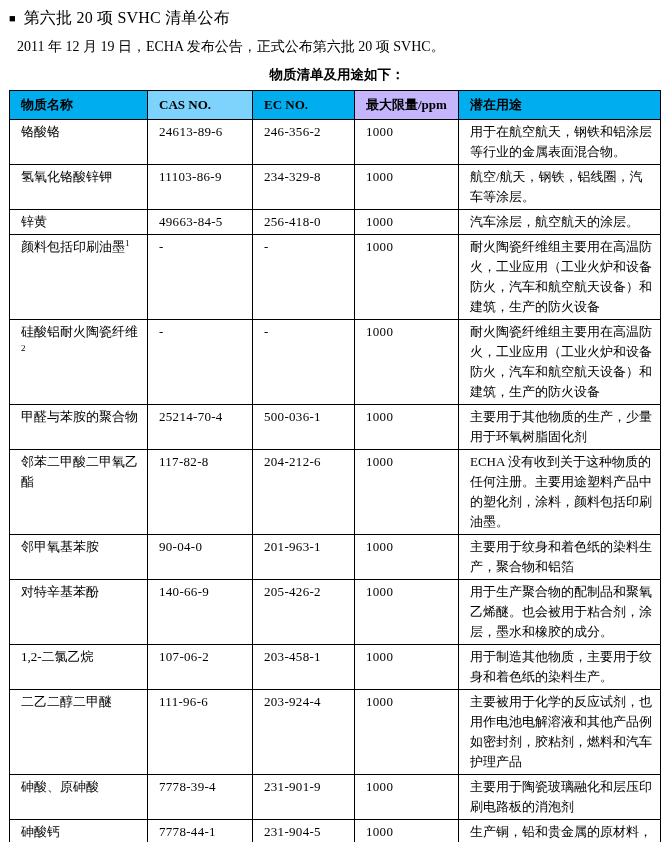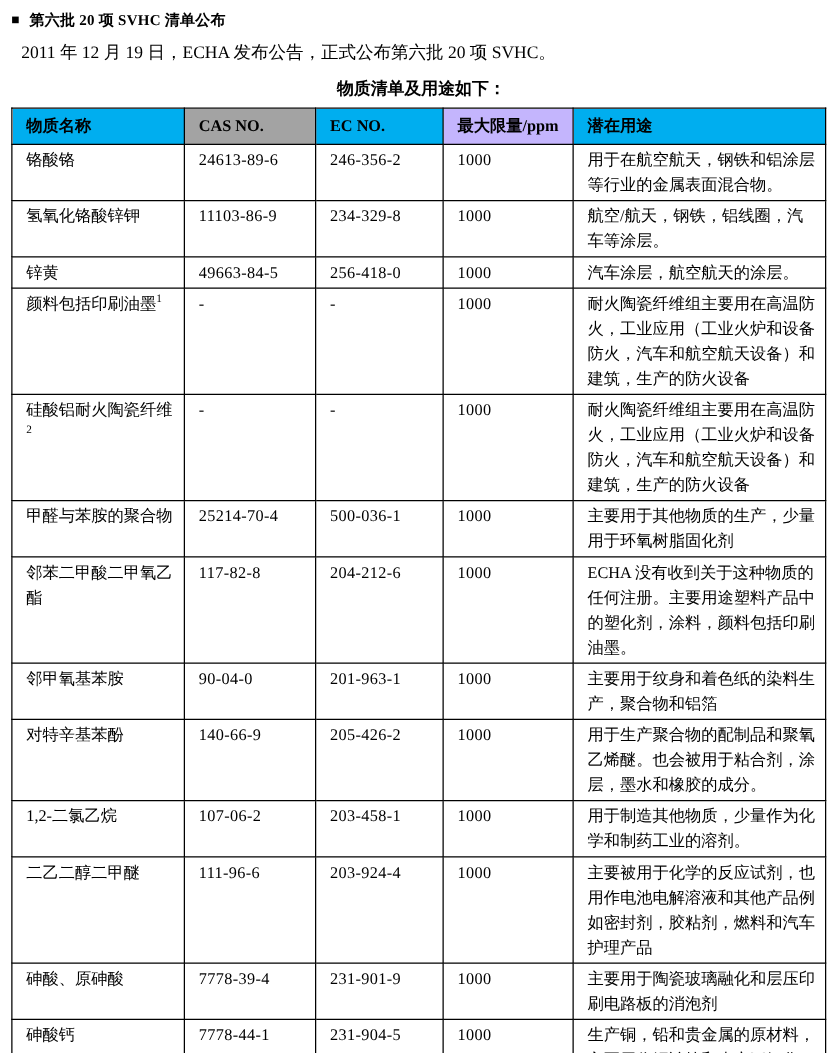--- a/index.html
+++ b/index.html
@@ -20,22 +20,22 @@
     display: flex;
     align-items: center;
     margin: 2px 0 0 0;
   }
   .bullet {
     font-size: 11px;
     line-height: 1;
     margin-right: 8px;
   }
   .doc-title {
-    font-weight: bold;
-    font-size: 12px;
+    font-weight: normal;
+    font-size: 16px;
     letter-spacing: 0.2px;
   }
   .intro {
     font-size: 14px;
     margin: 9px 0 0 8px;
     line-height: 18px;
   }
   .subtitle {
     font-weight: bold;
     font-size: 13.5px;
@@ -95,21 +95,21 @@
     <colgroup>
       <col style="width:138px">
       <col style="width:105px">
       <col style="width:102px">
       <col style="width:104px">
       <col style="width:202px">
     </colgroup>
     <thead>
       <tr>
         <th style="background:#00AEEF">物质名称</th>
-        <th style="background:#a3a3a3">CAS NO.</th>
+        <th style="background:#7dd3fc">CAS NO.</th>
         <th style="background:#00AEEF">EC NO.</th>
         <th style="background:#c4b5fd">最大限量/ppm</th>
         <th style="background:#00AEEF">潜在用途</th>
       </tr>
     </thead>
     <tbody>
       <tr>
         <td><span>铬酸铬</span><sup class="fn"></sup></td>
         <td class="num">24613-89-6</td>
         <td class="num">246-356-2</td>
@@ -170,21 +170,21 @@
         <td class="num">140-66-9</td>
         <td class="num">205-426-2</td>
         <td class="num">1000</td>
         <td>用于生产聚合物的配制品和聚氧乙烯醚。也会被用于粘合剂，涂层，墨水和橡胶的成分。</td>
       </tr>
       <tr>
         <td><span>1,2-二氯乙烷</span><sup class="fn"></sup></td>
         <td class="num">107-06-2</td>
         <td class="num">203-458-1</td>
         <td class="num">1000</td>
-        <td>用于制造其他物质，少量作为化学和制药工业的溶剂。</td>
+        <td>用于制造其他物质，主要用于纹身和着色纸的染料生产。</td>
       </tr>
       <tr>
         <td><span>二乙二醇二甲醚</span><sup class="fn"></sup></td>
         <td class="num">111-96-6</td>
         <td class="num">203-924-4</td>
         <td class="num">1000</td>
         <td>主要被用于化学的反应试剂，也用作电池电解溶液和其他产品例如密封剂，胶粘剂，燃料和汽车护理产品</td>
       </tr>
       <tr>
         <td><span>砷酸、原砷酸</span><sup class="fn"></sup></td>

